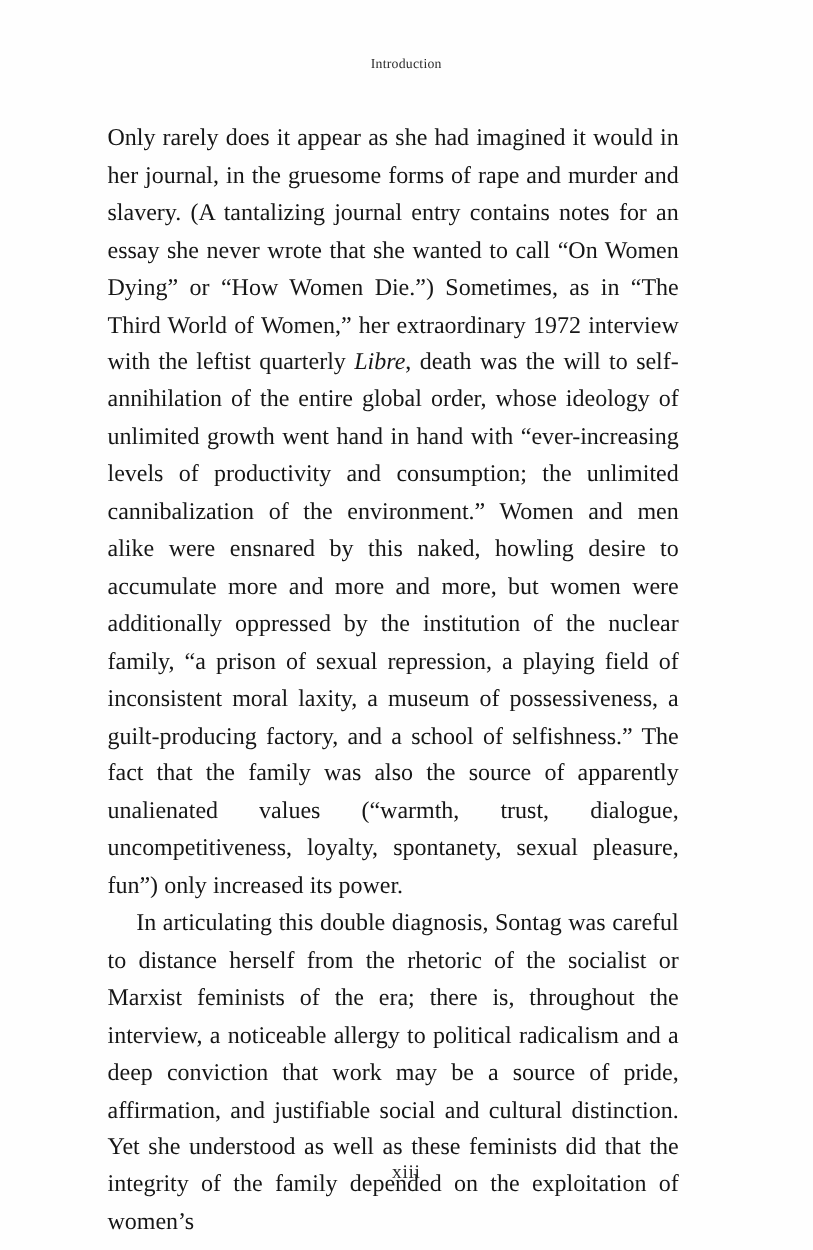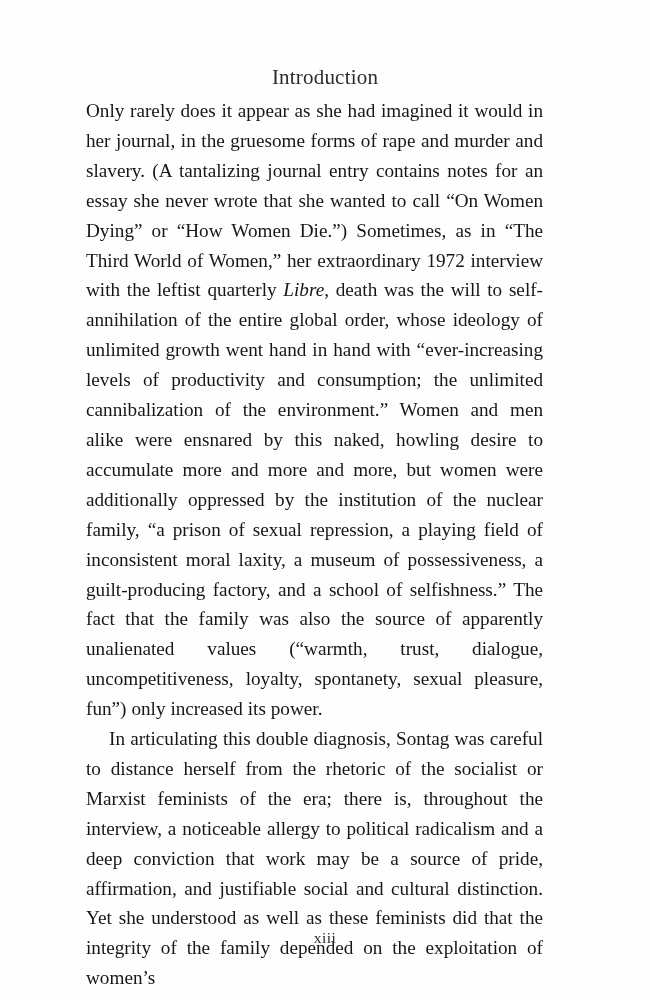--- a/index.html
+++ b/index.html
@@ -22,25 +22,24 @@
     inset: 0;
     background: #fefefe;
   }
 
   .running-head {
     position: absolute;
     top: 45px;
     left: 0;
     right: 0;
     text-align: center;
-    font-size: 21px;
+    font-size: 11px;
     letter-spacing: 0.2px;
     color: #2b2b2b;
     font-weight: 400;
-    margin-top: 20px;
   }
 
   .text-block {
     position: absolute;
     top: 96px;
     left: 86px;
     width: 457px;
   }
 
   .body-par {

